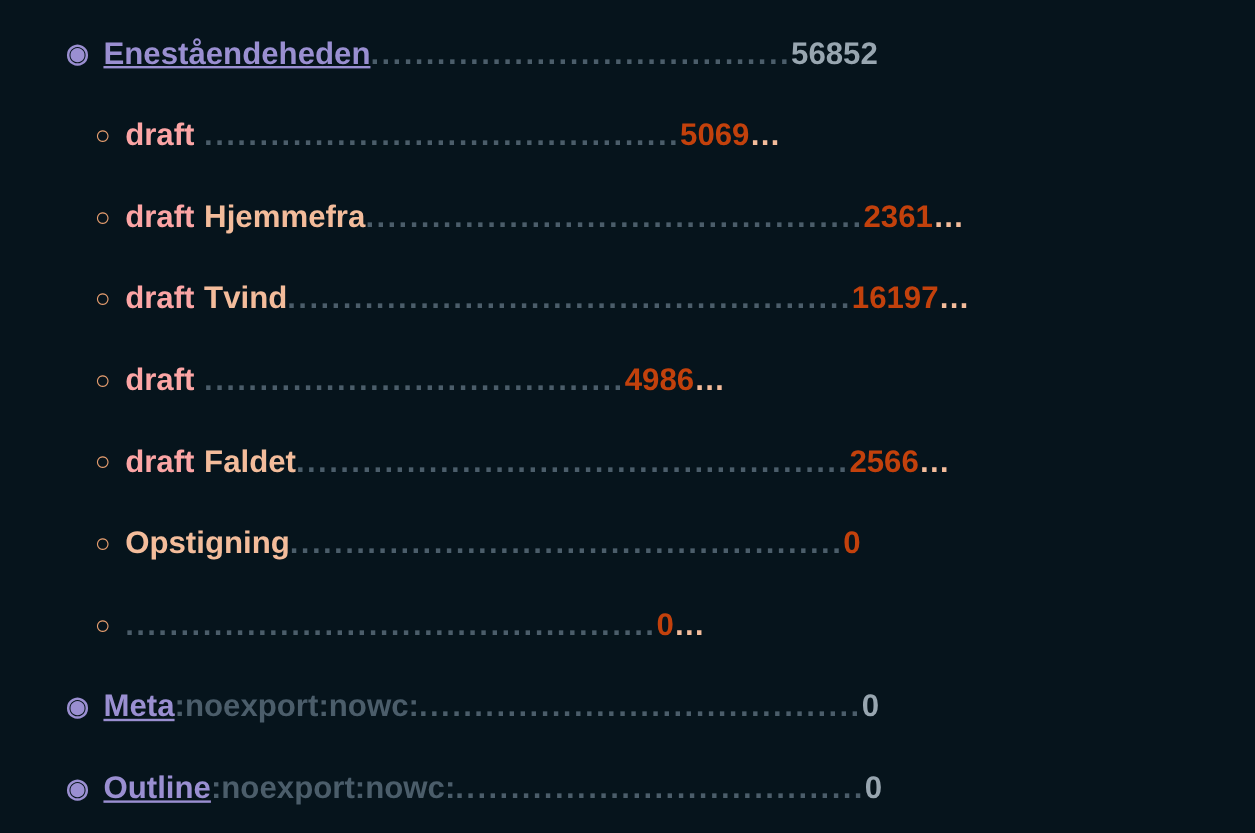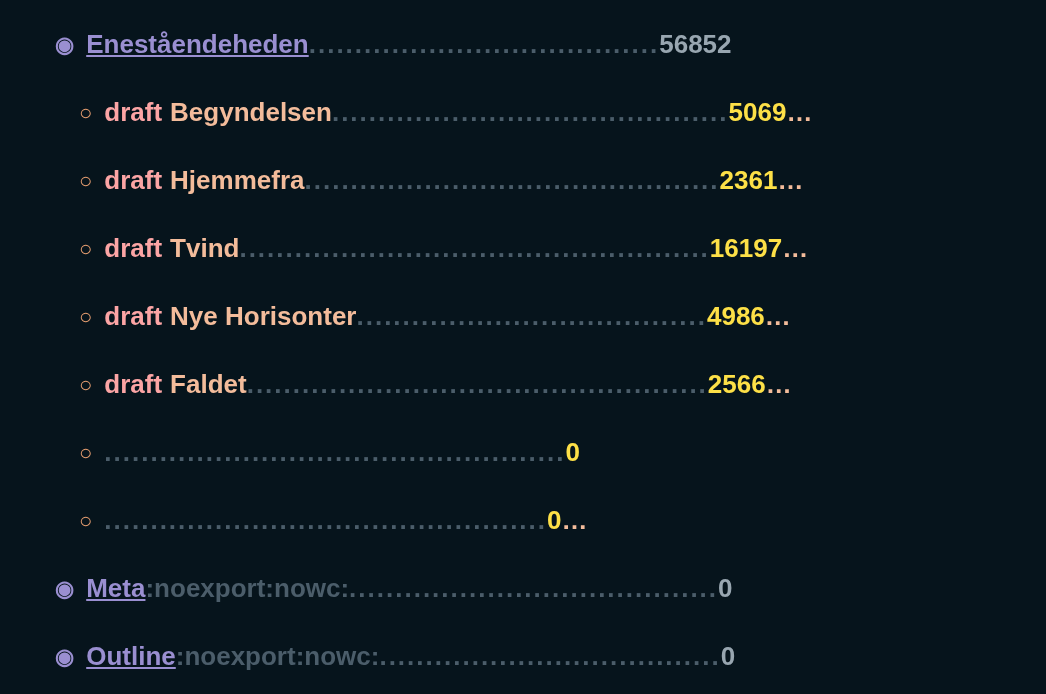--- a/index.html
+++ b/index.html
@@ -38,37 +38,36 @@
   .bullet.top    { color: #9a8fd1; }
   .bullet.sub    { color: #e59d6f; }
 
   
   .title-top     { color: #9a8fd1; text-decoration: underline; }
   .title-sub     { color: #f3bc9b; }
   .todo          { color: #fca5a5; margin-right: 8px; }
   .tag           { color: #4b5d6a; }
   .dots          { color: #4b5d6a; letter-spacing: 2px; }
   .count-top     { color: #98a6b0; }
-  .count-sub     { color: #fde047; }
+  .count-sub     { color: #c2410c; }
   .ellip         { color: #f3bc9b; }
 </style>
 </head>
 <body>
 
 <div class="tree" id="tree">
     <div class="row">
       <span class="bullet top">◉</span>
       <span class="title-top">Eneståendeheden</span>
       <span class="dots">......................................</span>
       <span class="count-top">56852</span>
     </div>
     <div class="row child">
       <span class="bullet sub">○</span>
       <span class="todo">draft</span> 
-      <span class="title-sub">Begyndelsen</span>
       <span class="dots">...........................................</span>
       <span class="count-sub">5069</span>
       <span class="ellip">…</span>
     </div>
     <div class="row child">
       <span class="bullet sub">○</span>
       <span class="todo">draft</span> 
       <span class="title-sub">Hjemmefra</span>
       <span class="dots">.............................................</span>
       <span class="count-sub">2361</span>
@@ -78,35 +77,35 @@
       <span class="bullet sub">○</span>
       <span class="todo">draft</span> 
       <span class="title-sub">Tvind</span>
       <span class="dots">...................................................</span>
       <span class="count-sub">16197</span>
       <span class="ellip">…</span>
     </div>
     <div class="row child">
       <span class="bullet sub">○</span>
       <span class="todo">draft</span> 
-      <span class="title-sub">Nye Horisonter</span>
       <span class="dots">......................................</span>
       <span class="count-sub">4986</span>
       <span class="ellip">…</span>
     </div>
     <div class="row child">
       <span class="bullet sub">○</span>
       <span class="todo">draft</span> 
       <span class="title-sub">Faldet</span>
       <span class="dots">..................................................</span>
       <span class="count-sub">2566</span>
       <span class="ellip">…</span>
     </div>
     <div class="row child">
       <span class="bullet sub">○</span>
+      <span class="title-sub">Opstigning</span>
       <span class="dots">..................................................</span>
       <span class="count-sub">0</span>
     </div>
     <div class="row child">
       <span class="bullet sub">○</span>
       <span class="dots">................................................</span>
       <span class="count-sub">0</span>
       <span class="ellip">…</span>
     </div>
     <div class="row">

